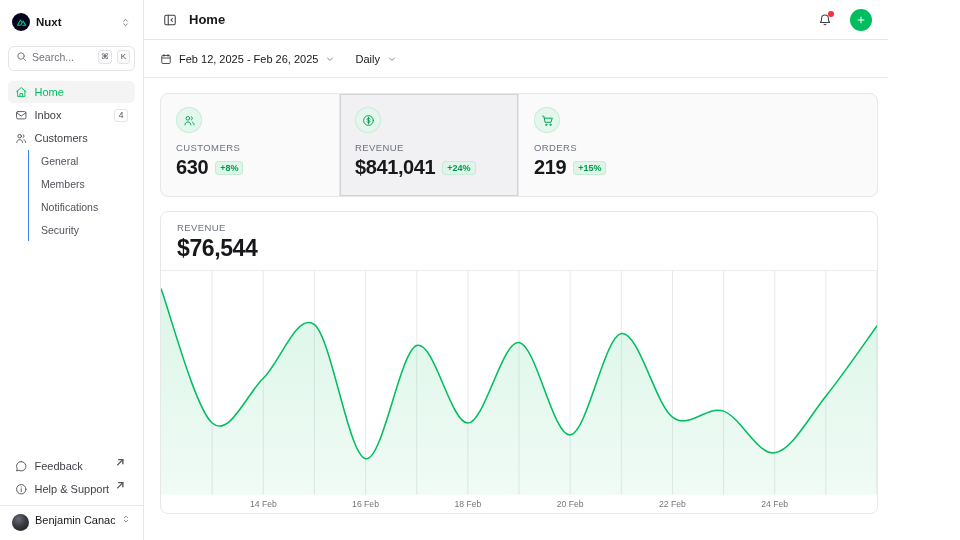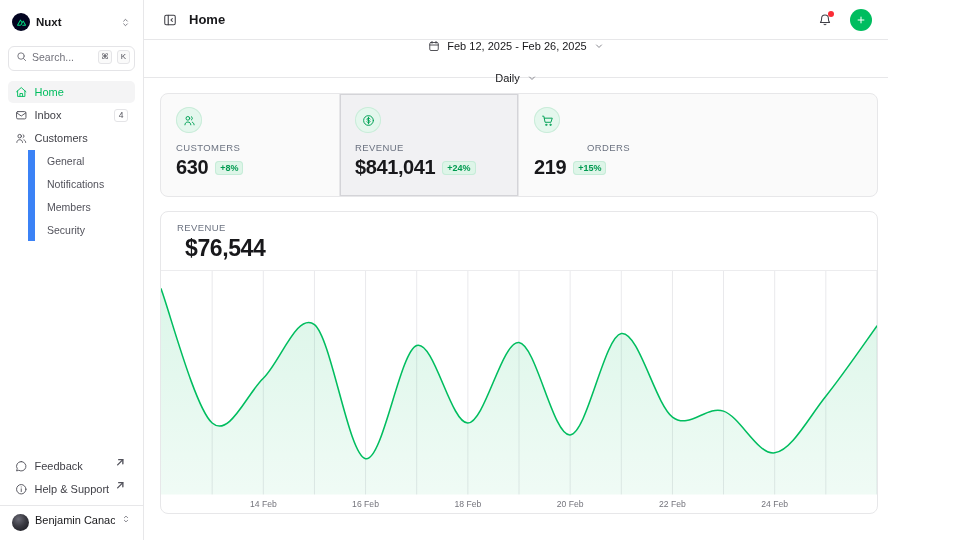--- a/index.html
+++ b/index.html
@@ -26,21 +26,21 @@
     min-width:13px; height:14px; display:inline-flex; align-items:center; justify-content:center; color:#52525b; padding:0 2px; }
   .nav { margin-top:10px; display:flex; flex-direction:column; gap:1px; }
   .nav-item { height:22px; border-radius:5px; display:flex; align-items:center; gap:7px; padding:0 7px;
     font-size:11px; color:#3f3f46; cursor:pointer; }
   .nav-item svg { width:12.5px; height:12.5px; color:#52525b; flex:none; }
   .nav-item .label { flex:1; white-space:nowrap; }
   .nav-item.active { background:#f4f4f5; color:#00bd5f; font-weight:500; }
   .nav-item.active svg { color:#00bd5f; }
   .badge-count { font-size:8.5px; border:1px solid #e4e4e7; border-radius:3px; padding:0 3.5px; height:13px;
     display:flex; align-items:center; color:#52525b; background:#fff; }
-  .subnav { margin-left:20px; border-left:7px solid #3b82f6; display:flex; flex-direction:column; gap:1px; }
+  .subnav { margin-left:20px; border-left:1px solid #3b82f6; display:flex; flex-direction:column; gap:1px; }
   .subnav-item { height:22px; display:flex; align-items:center; font-size:10.5px; color:#52525b; padding-left:12px; cursor:pointer; }
   .sidebar-spacer { flex:1; }
   .footer-nav { display:flex; flex-direction:column; gap:1px; padding-bottom:5px; }
   .ext-arrow { width:7px; height:7px; color:#71717a; position:relative; top:-4px; left:-2px; flex:none; }
   .user-row { border-top:1px solid #e7e7e9; margin:0 -8px; padding:8px 12px 9px; display:flex; align-items:flex-start; gap:6px; cursor:pointer; }
   .avatar { width:17px; height:17px; border-radius:50%; flex:none;
     background:radial-gradient(circle at 38% 30%, #6b6b76 0%, #3a3a42 45%, #15151b 100%); }
   .user-name { font-size:11px; font-weight:500; flex:1; white-space:nowrap; overflow:hidden; }
 
   
@@ -48,44 +48,44 @@
   .main-header { height:40px; min-height:40px; border-bottom:1px solid #e7e7e9; display:flex; align-items:center; padding:0 16px; gap:9px; }
   .collapse-btn { width:20px; height:20px; display:flex; align-items:center; justify-content:center; color:#3f3f46; border-radius:4px; cursor:pointer; }
   .collapse-btn svg { width:14px; height:14px; }
   .page-title { font-size:13px; font-weight:700; flex:1; }
   .bell-btn { position:relative; width:24px; height:24px; display:flex; align-items:center; justify-content:center; color:#3f3f46; cursor:pointer; }
   .bell-btn svg { width:14px; height:14px; }
   .bell-dot { position:absolute; top:3px; right:3px; width:6px; height:6px; border-radius:50%; }
   .add-btn { width:22px; height:22px; border-radius:50%; color:#fff; display:flex; align-items:center; justify-content:center; cursor:pointer; margin-left:4px; border:none; }
   .add-btn svg { width:12px; height:12px; }
 
-  .toolbar { height:38px; min-height:38px; border-bottom:1px solid #e7e7e9; display:flex; align-items:center; padding:0 16px; gap:20px;flex-direction:column; }
+  .toolbar { height:38px; min-height:38px; border-bottom:1px solid #e7e7e9; display:flex; align-items:center; padding:0 16px; gap:20px; }
   .toolbar-btn { display:flex; align-items:center; gap:7px; font-size:11px; font-weight:500; color:#18181b; cursor:pointer; background:none; border:none; padding:0; font-family:inherit; }
   .toolbar-btn .cal-icon { width:12px; height:12px; color:#3f3f46; }
   .chev-down { width:10px; height:10px; color:#71717a; }
 
   .content { padding:15px 10px 0 16px; }
 
   .stats-panel { display:grid; grid-template-columns:1fr 1fr 1fr 1fr; border:1px solid #e7e7e9; border-radius:8px;
     background:#fafafa; overflow:hidden; height:104px; }
   .stat-cell { padding:13px 15px; border-right:1px solid #e7e7e9; cursor:pointer; }
-  .stat-cell:last-child { border-right:none;text-align:center; }
+  .stat-cell:last-child { border-right:none; }
   .stat-cell.selected { background:#f1f1f3; box-shadow:inset 0 0 0 1px #d4d4d8; }
   .stat-icon { width:26px; height:26px; border-radius:50%; background:#e4f7ed; box-shadow:inset 0 0 0 1px #c9ecd9;
     display:flex; align-items:center; justify-content:center; color:#00a155; }
   .stat-icon svg { width:13px; height:13px; }
   .stat-label { margin-top:9px; font-size:9.5px; letter-spacing:0.4px; color:#6b7280; font-weight:500; }
   .stat-value-row { margin-top:3px; display:flex; align-items:center; gap:7px; }
   .stat-value { font-size:20px; font-weight:700; letter-spacing:-0.4px; }
   .delta-badge { font-size:9px; font-weight:600; color:#009a50; background:#def5e8; box-shadow:inset 0 0 0 1px #c6ecd8; border-radius:4px; padding:2px 5px; }
 
   .chart-card { margin-top:14px; border:1px solid #e7e7e9; border-radius:8px; background:#fff; overflow:hidden; }
   .chart-header { padding:10px 16px 8px; border-bottom:1px solid #ececee; }
   .chart-label { font-size:9.5px; letter-spacing:0.4px; color:#6b7280; font-weight:500; }
-  .chart-value { font-size:23px; font-weight:700; margin-top:2px; letter-spacing:-0.4px;margin-left:8px; }
+  .chart-value { font-size:23px; font-weight:700; margin-top:2px; letter-spacing:-0.4px; }
   .chart-body svg { display:block; width:100%; height:auto; }
 </style>
 </head>
 <body>
 
 <div class="app">
 
   <aside class="sidebar">
     <div class="logo-row">
       <span class="logo-badge">
@@ -133,22 +133,22 @@
         <svg viewBox="0 0 24 24" fill="none" stroke="currentColor" stroke-width="1.8" stroke-linecap="round" stroke-linejoin="round">
             <circle cx="9" cy="8" r="3.4"></circle>
             <path d="M3.5 20c0-3.1 2.4-5.2 5.5-5.2s5.5 2.1 5.5 5.2"></path>
             <path d="M15.5 5a3.4 3.4 0 0 1 0 6"></path>
             <path d="M17.2 15.2c2 .7 3.3 2.4 3.3 4.8"></path>
           </svg>
         <span class="label">Customers</span>
       </div>
       <div class="subnav">
         <div class="subnav-item">General</div>
+        <div class="subnav-item">Members</div>
         <div class="subnav-item">Notifications</div>
-        <div class="subnav-item">Members</div>
         <div class="subnav-item">Security</div>
       </div>
     </nav>
 
     <div class="sidebar-spacer"></div>
 
     <div class="footer-nav">
       <div class="nav-item">
         <svg viewBox="0 0 24 24" fill="none" stroke="currentColor" stroke-width="1.8" stroke-linecap="round" stroke-linejoin="round">
             <path d="M12 3a9 9 0 1 1-4.7 16.7L3 21l1.3-4.3A9 9 0 0 1 12 3z"></path>

